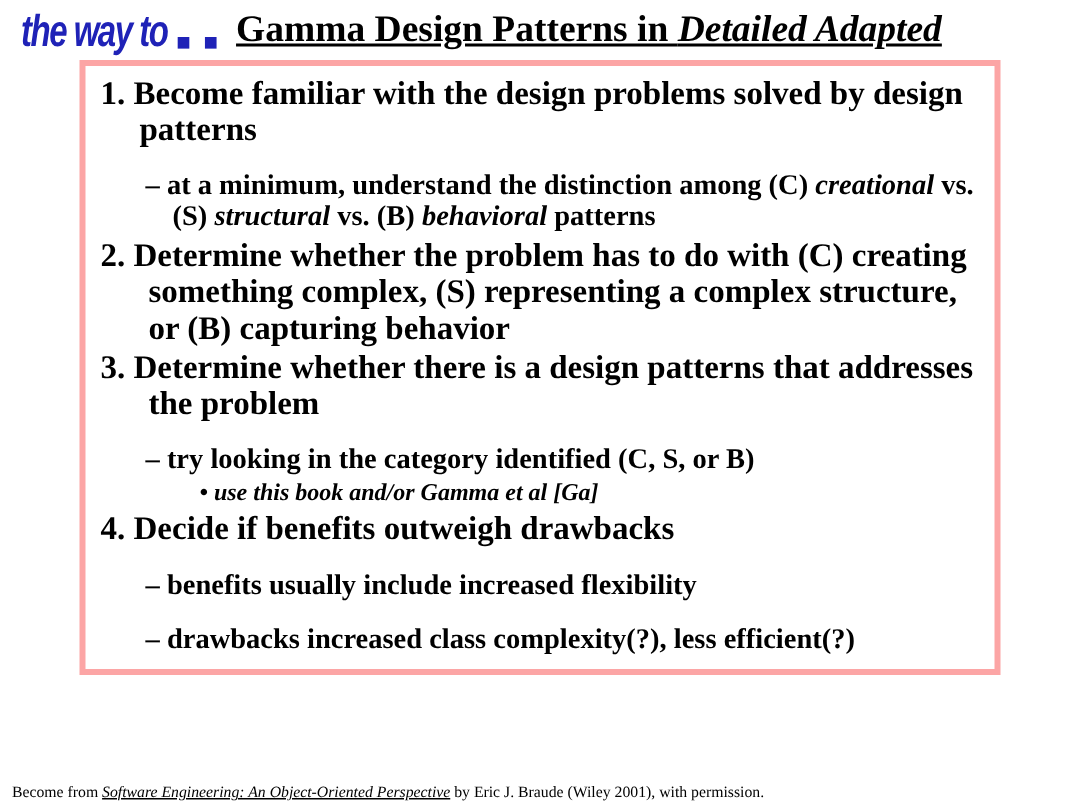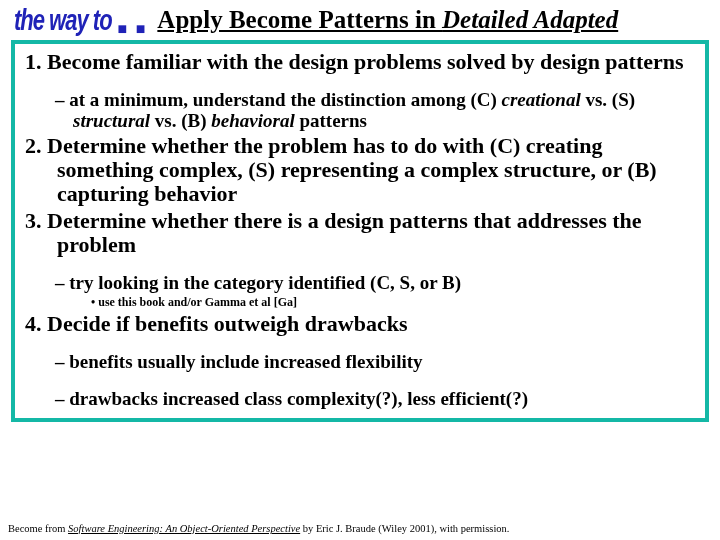--- a/index.html
+++ b/index.html
@@ -47,23 +47,23 @@
     display: inline-block;
   }
   .title {
     font-size: 25px;
     font-weight: bold;
     text-decoration: underline;
     white-space: nowrap;
   }
   .title .ital { font-style: italic; }
   .content-box {
-    border: 4px solid #14b8a6;
+    border: 4px solid #fca5a5;
     padding: 4px 10px 8px 10px;
-    width: 698px;
+    width: 614px;
     margin: 0 auto;
   }
   .l1 {
     font-size: 22px;
     font-weight: bold;
     line-height: 1.1;
     margin-top: 2px;
   }
   .l1 .indent-hang {
     display: block;
@@ -84,46 +84,47 @@
   .sub1 {
     font-size: 19px;
     font-weight: bold;
     line-height: 1.1;
     padding-left: 48px;
     text-indent: -18px;
     margin-top: 16px;
   }
   .sub1 .ital { font-style: italic; }
   .sub2 {
-    font-size: 12px;
+    font-size: 16px;
     font-weight: bold;
     line-height: 1.15;
     padding-left: 78px;
     text-indent: -12px;
     margin-top: 2px;
+    font-style: italic;
   }
   .footer {
     position: absolute;
     left: 8px;
     bottom: 6px;
     font-size: 10.5px;
     font-family: "Times New Roman", serif;
   }
   .footer .book { font-style: italic; text-decoration: underline; }
 </style>
 </head>
 <body>
 
 <div class="slide">
 
   <div class="header-row">
     <span class="motto">the way to</span>
     <span class="motto-trail">■ ■</span>
     <span class="title">
-      <span>Apply Become Patterns in </span><span class="ital">Detailed Adapted</span>
+      <span>Gamma Design Patterns in </span><span class="ital">Detailed Adapted</span>
     </span>
   </div>
 
   <div class="content-box">
 
     <div class="l1">
       <span class="indent-hang">1. Become familiar with the design problems solved by design patterns</span>
     </div>
 
     <div class="sub1">

